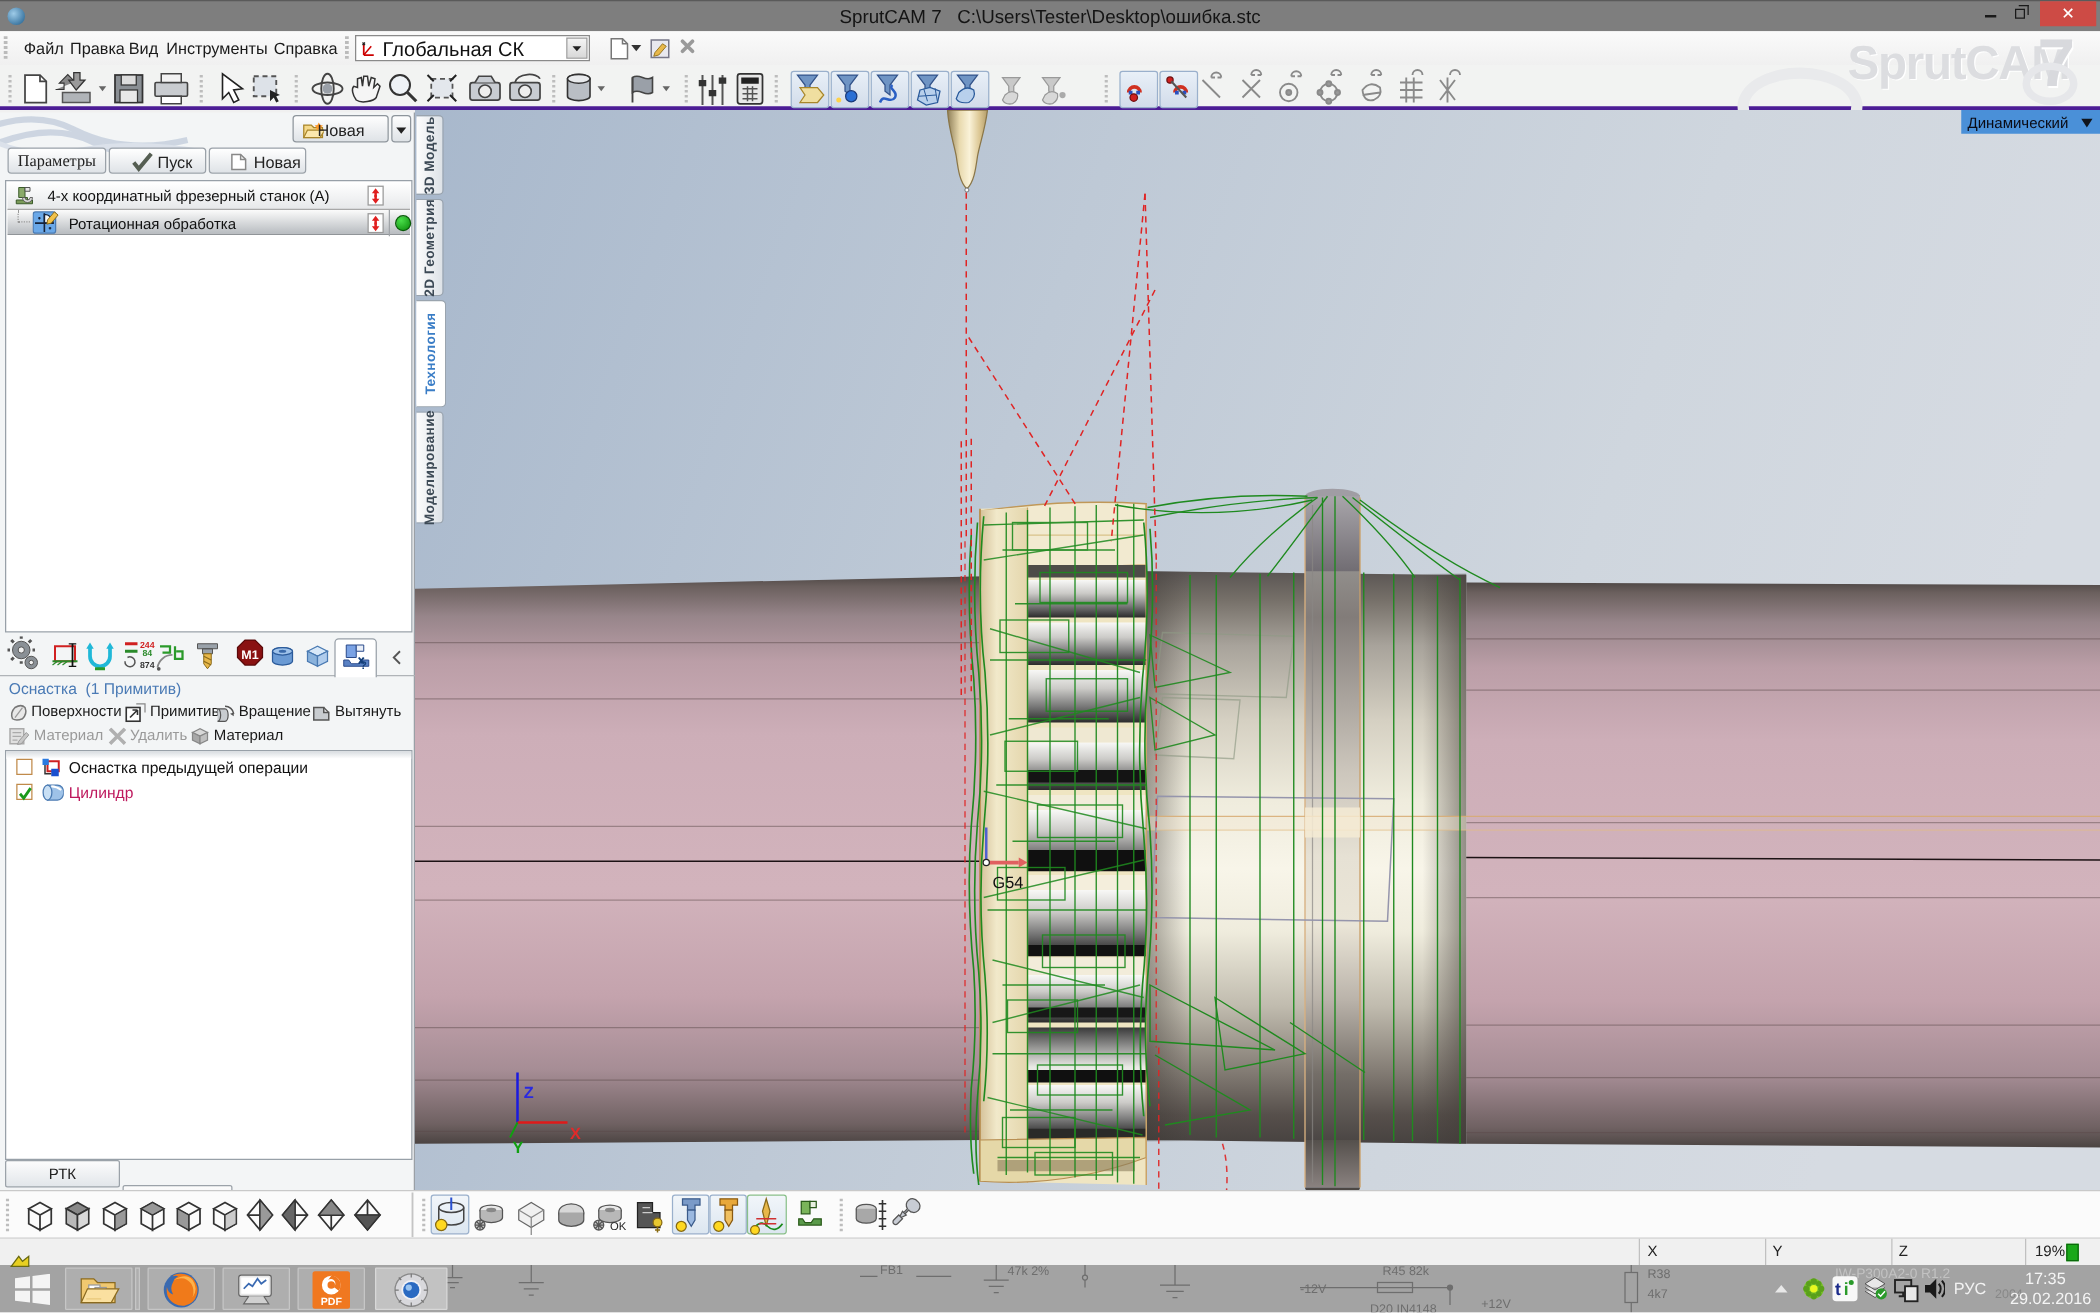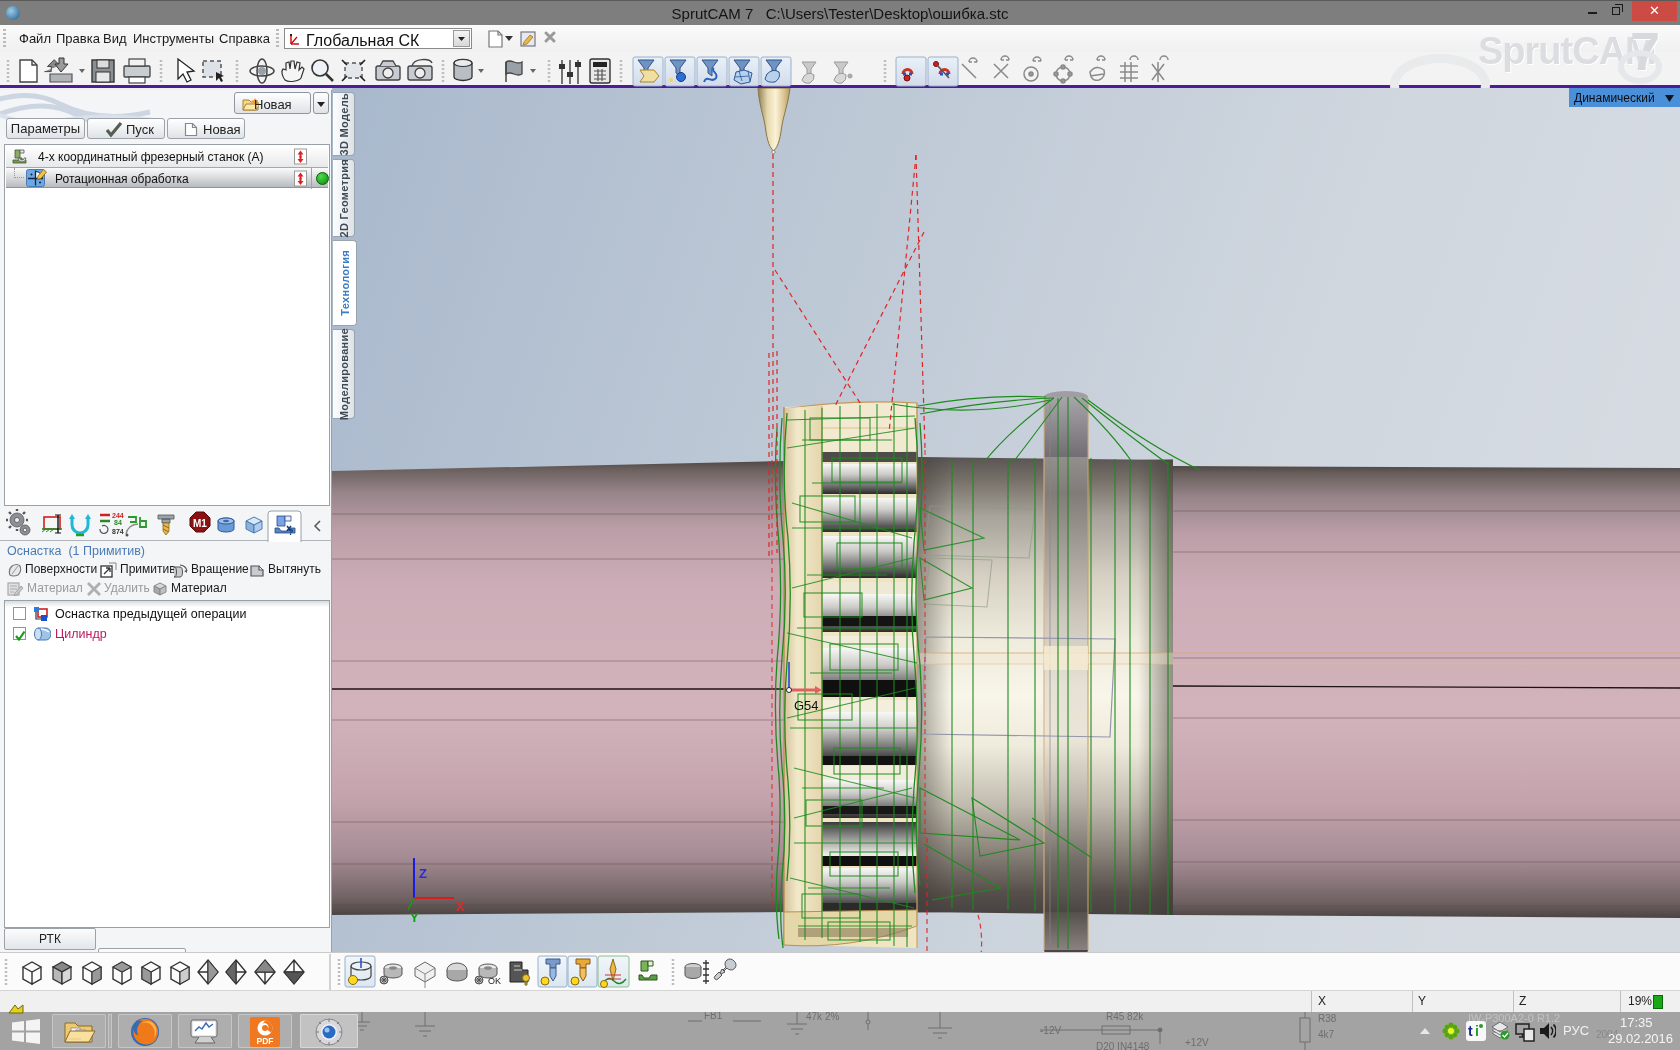--- a/index.html
+++ b/index.html
@@ -254,21 +254,21 @@
         <path d="M13 2 l1.2 2 2.2 0.4 -1.6 1.6 0.3 2.2 -2.1 -1 -2 1 0.3 -2.2 -1.6 -1.6 2.2 -0.4 Z" fill="#ff9a2a"></path>
       </svg>
       <span class="abs" style="left:19px;top:4px;font-size:13px;color:#222;">Новая</span>
     </div>
     <div class="abs" style="left:313px;top:2px;width:16px;height:22px;border:1px solid #8e959c;border-radius:3px;background:linear-gradient(#fefefe,#dfe3e7);">
       <svg width="14" height="20">
           <path d="M3 9 h8 l-4 5 Z" fill="#222"></path>
         </svg>
     </div>
 
-    <div class="abs" style="left:6px;top:28px;width:79px;height:21px;border:1px solid #9ba2a9;border-radius:3px;background:linear-gradient(#ffffff,#dfe3e7);text-align:center;font-size:13px;color:#222;line-height:19px;">Параметры</div>
+    <div class="abs" style="left:6px;top:28px;width:79px;height:21px;border:1px solid #9ba2a9;border-radius:3px;background:linear-gradient(#ffffff,#dfe3e7);text-align:center;font-size:13px;color:#222;line-height:19px;font-family:Liberation Serif, serif;">Параметры</div>
     <div class="abs" style="left:87px;top:28px;width:78px;height:21px;border:1px solid #9ba2a9;border-radius:3px;background:linear-gradient(#ffffff,#dfe3e7);font-size:13px;color:#222;">
       <svg class="abs" style="left:17px;top:2px;" width="18" height="17" viewBox="0 0 18 17">
           <path d="M2 9 l4 5 L16 2" fill="none" stroke="#555e52" stroke-width="3.2"></path>
         </svg>
       <span class="abs" style="left:38px;top:3px;">Пуск</span>
     </div>
     <div class="abs" style="left:167px;top:28px;width:78px;height:21px;border:1px solid #9ba2a9;border-radius:3px;background:linear-gradient(#ffffff,#dfe3e7);font-size:13px;color:#222;">
       <svg class="abs" style="left:16px;top:3px;" width="14" height="15" viewBox="0 0 14 15">
           <path d="M1.5 1.5 h7 l4 4 v8 h-11 Z" fill="#fff" stroke="#888" stroke-width="1.2"></path>
           <path d="M8.5 1.5 v4 h4" fill="none" stroke="#888" stroke-width="1.2"></path>

